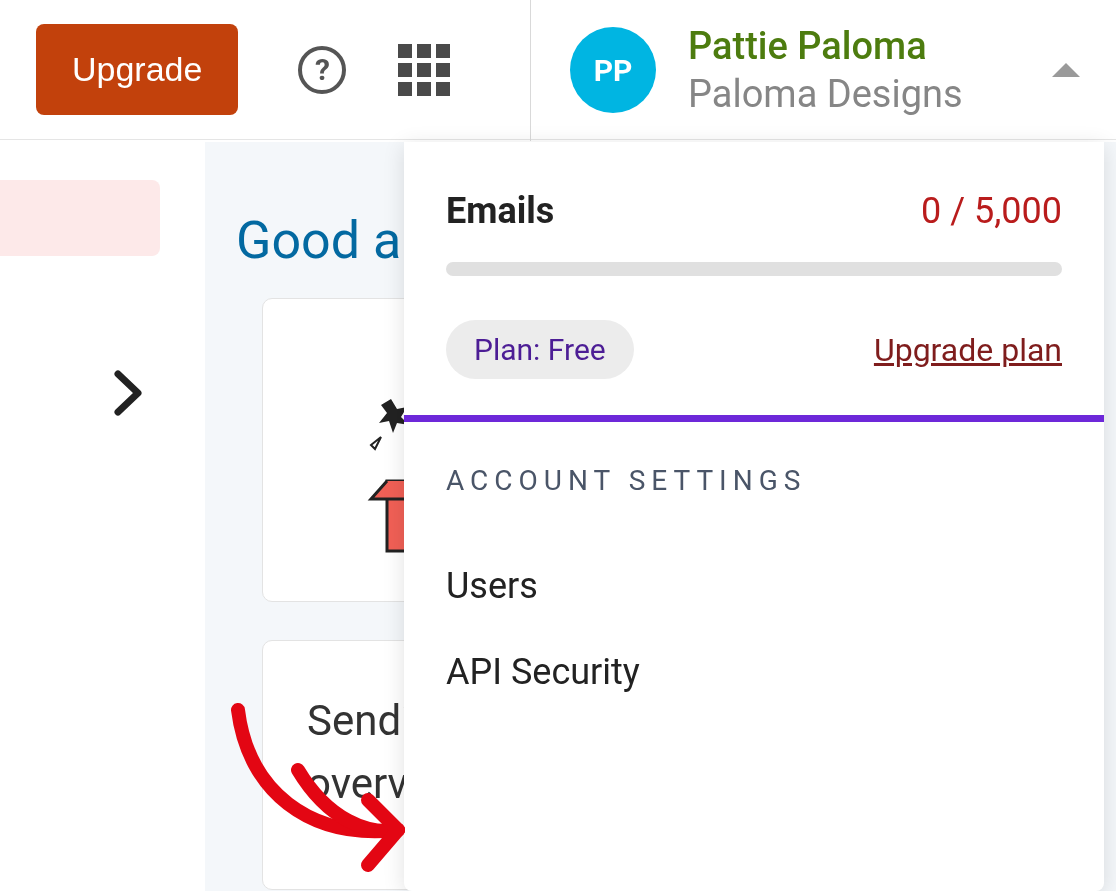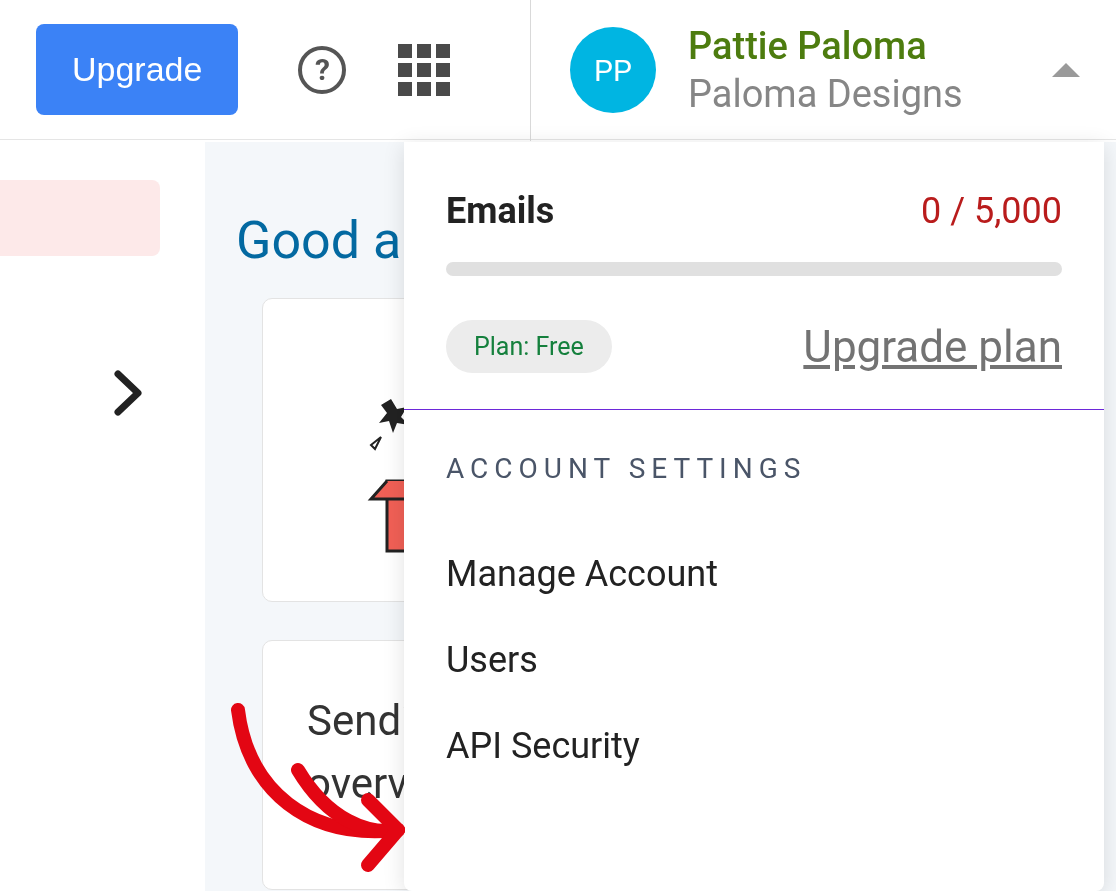--- a/index.html
+++ b/index.html
@@ -17,21 +17,21 @@
     }
     .topbar {
       display: flex;
       align-items: center;
       height: 140px;
       border-bottom: 1px solid #e5e5e5;
       position: relative;
     }
     .upgrade-btn {
       margin-left: 36px;
-      background: #3b82f6;
+      background: #c2410c;
       color: #fff;
       font-size: 34px;
       font-weight: 500;
       border: none;
       border-radius: 8px;
       padding: 26px 36px;
       cursor: pointer;
     }
     .help-icon {
       margin-left: 60px;
@@ -80,21 +80,21 @@
     .avatar {
       width: 86px;
       height: 86px;
       border-radius: 50%;
       background: #00b5e2;
       color: #fff;
       display: flex;
       align-items: center;
       justify-content: center;
       font-size: 30px;
-      font-weight: 400;
+      font-weight: 700;
     }
     .account-names {
       margin-left: 32px;
     }
     .account-name {
       font-size: 38px;
       font-weight: 500;
       color: #4d7c0f;
     }
     .account-org {
@@ -182,21 +182,21 @@
       top: 142px;
       width: 700px;
       height: 749px;
       background: #fff;
       box-shadow: 0 4px 22px rgba(0,0,0,0.12);
       border-radius: 0 0 8px 8px;
       z-index: 10;
     }
     .dd-section1 {
       padding: 48px 42px 36px 42px;
-      border-bottom: 1px solid #6d28d9;
+      border-bottom: 7px solid #6d28d9;
     }
     .dd-row1 {
       display: flex;
       justify-content: space-between;
       align-items: center;
     }
     .dd-emails-label {
       font-size: 36px;
       font-weight: 700;
       color: #222;
@@ -215,26 +215,26 @@
     .dd-row2 {
       margin-top: 44px;
       display: flex;
       justify-content: space-between;
       align-items: center;
     }
     .dd-plan-badge {
       background: #ececec;
       border-radius: 999px;
       padding: 12px 28px;
-      font-size: 25px;
-      color: #15803d;
+      font-size: 30px;
+      color: #4c1d95;
     }
     .dd-upgrade-link {
-      font-size: 44px;
-      color: #737373;
+      font-size: 32px;
+      color: #7f1d1d;
       text-decoration: underline;
       cursor: pointer;
     }
     .dd-section2 {
       padding: 42px 42px 0 42px;
     }
     .dd-heading {
       font-size: 28px;
       color: #4a5568;
       letter-spacing: 6px;
@@ -320,21 +320,20 @@
       <div class="dd-emails-count">0 / 5,000</div>
     </div>
     <div class="dd-progress"></div>
     <div class="dd-row2">
       <div class="dd-plan-badge">Plan: Free</div>
       <a class="dd-upgrade-link">Upgrade plan</a>
     </div>
   </div>
   <div class="dd-section2">
     <div class="dd-heading">ACCOUNT SETTINGS</div>
-    <div class="dd-item">Manage Account</div>
     <div class="dd-item">Users</div>
     <div class="dd-item">API Security</div>
   </div>
 </div>
 
 <svg class="arrow-annotation" width="220" height="200" viewBox="0 0 220 200">
   <path d="M20 10 C 30 90, 90 140, 180 130" fill="none" stroke="#e30613" stroke-width="14" stroke-linecap="round"></path>
   <path d="M80 70 C 110 120, 150 135, 180 130" fill="none" stroke="#e30613" stroke-width="14" stroke-linecap="round"></path>
   <path d="M180 130 L150 100 M180 130 L150 165" fill="none" stroke="#e30613" stroke-width="14" stroke-linecap="round"></path>
 </svg>

